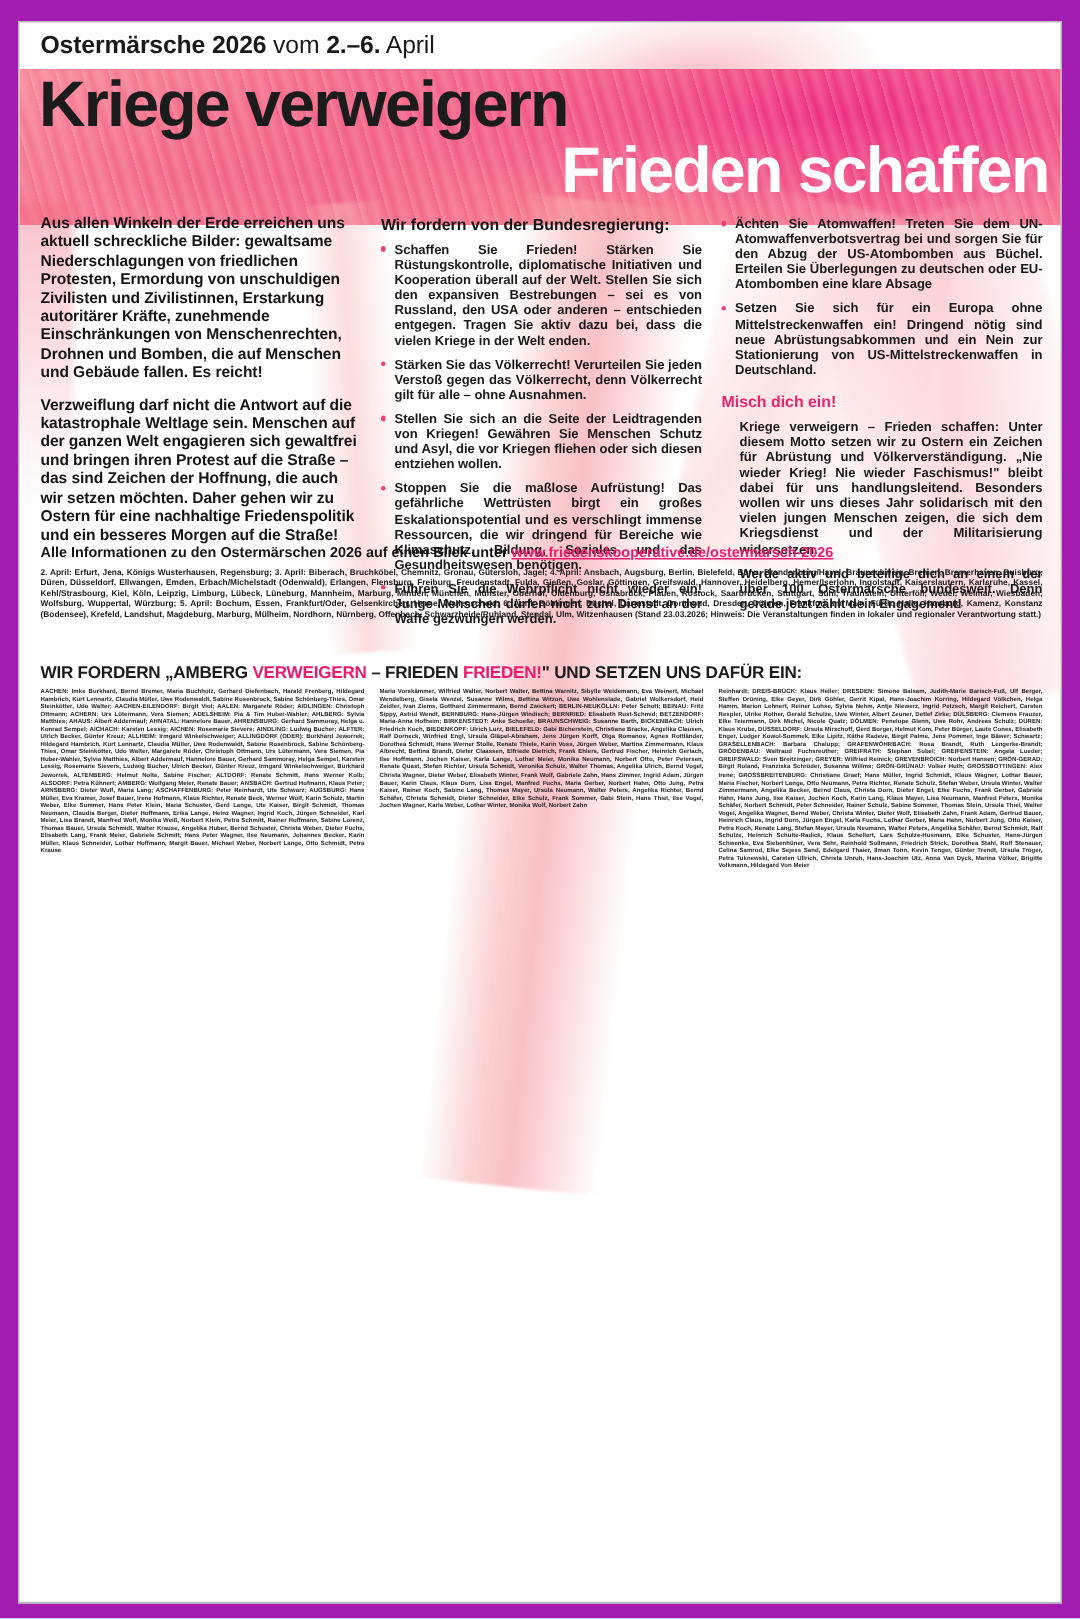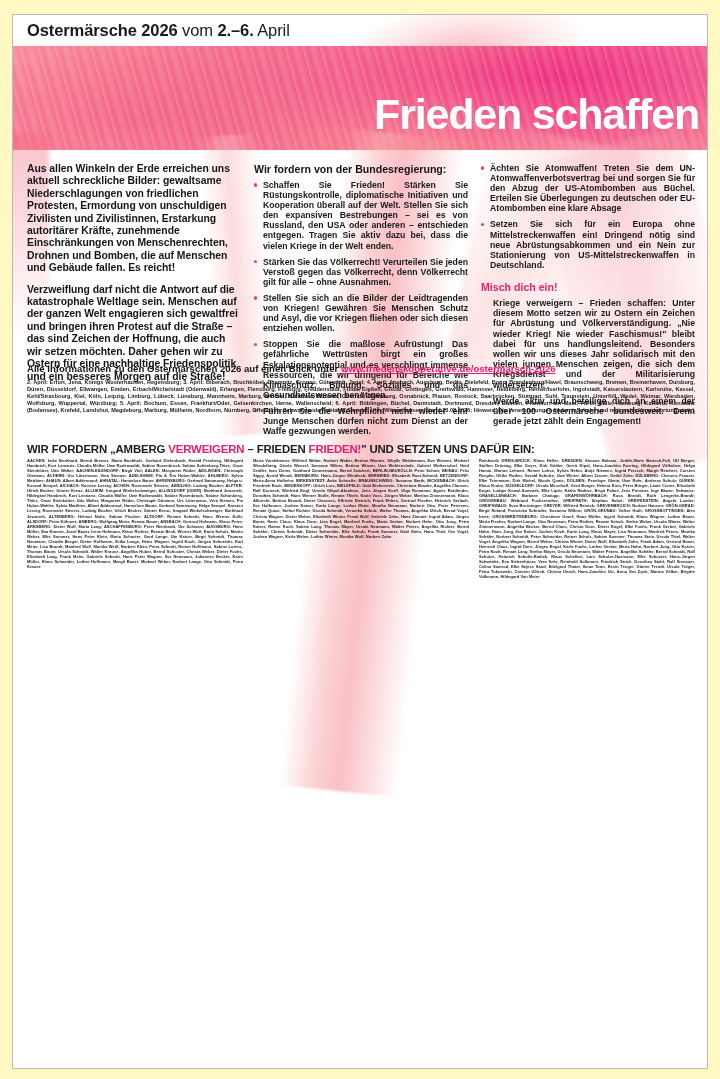--- a/index.html
+++ b/index.html
@@ -7,21 +7,21 @@
     width:720px;height:1079px;
     background:#ffffff;
     font-family:"Liberation Sans", sans-serif;
     overflow:hidden;
   }
   .page{
     position:relative;
     width:720px;height:1079px;
     box-sizing:border-box;
     padding:14px 12px 10px 12px;
-    background:#fef9c3;
+    background:#a21caf;
   }
   .sheet{
     position:relative;
     width:696px;height:1055px;
     border:1px solid #b9b9b9;
     box-sizing:border-box;
     background:#ffffff;
     overflow:hidden;
   }
 
@@ -83,21 +83,21 @@
     letter-spacing:-1.2px;white-space:nowrap;
   }
   .hl2{
     position:absolute;right:8px;top:76px;z-index:4;
     font-size:43px;line-height:46px;font-weight:700;color:#ffffff;
     letter-spacing:-1.2px;white-space:nowrap;
   }
 
   
   .cols{
-    position:absolute;left:14px;top:148px;width:668px;z-index:3;
+    position:absolute;left:14px;top:129px;width:668px;z-index:3;
     display:flex;gap:13px;align-items:flex-start;
   }
   .col{box-sizing:border-box;}
   .col-1{width:214px;}
   .col-2{width:214px;}
   .col-3{width:214px;}
 
   .lead p{
     margin:0 0 9px 0;
     font-size:10.4px;line-height:12.4px;
@@ -172,35 +172,36 @@
       <div class="brush-band"></div>
       <div class="brush-left"></div>
       <div class="brush-swoosh-b"></div>
       <div class="brush-swoosh-a"></div>
       <div class="brush-swoosh-c"></div>
       <div class="brush-swoosh-d"></div>
     </div>
 
     <div class="kicker"><b>Ostermärsche 2026</b><span> vom </span><b>2.–6.</b><span> April</span></div>
 
+    <div class="hl1">Kriege verweigern</div>
     <div class="hl2">Frieden schaffen</div>
 
     <div class="cols">
 
       <div class="col col-1 lead">
         <p>Aus allen Winkeln der Erde erreichen uns aktuell schreckliche Bilder: gewaltsame Niederschlagungen von friedlichen Protesten, Ermordung von unschuldigen Zivilisten und Zivilistinnen, Erstarkung autoritärer Kräfte, zunehmende Einschränkungen von Menschenrechten, Drohnen und Bomben, die auf Menschen und Gebäude fallen. Es reicht!</p>
         <p>Verzweiflung darf nicht die Antwort auf die katastrophale Weltlage sein. Menschen auf der ganzen Welt engagieren sich gewaltfrei und bringen ihren Protest auf die Straße – das sind Zeichen der Hoffnung, die auch wir setzen möchten. Daher gehen wir zu Ostern für eine nachhaltige Friedenspolitik und ein besseres Morgen auf die Straße!</p>
       </div>
 
       <div class="col col-2">
         <div class="sub-head">Wir fordern von der Bundesregierung:</div>
         <ul class="demands">
           <li>Schaffen Sie Frieden! Stärken Sie Rüstungskontrolle, diplomatische Initiativen und Kooperation überall auf der Welt. Stellen Sie sich den expansiven Bestrebungen – sei es von Russland, den USA oder anderen – entschieden entgegen. Tragen Sie aktiv dazu bei, dass die vielen Kriege in der Welt enden.</li>
           <li>Stärken Sie das Völkerrecht! Verurteilen Sie jeden Verstoß gegen das Völkerrecht, denn Völkerrecht gilt für alle – ohne Ausnahmen.</li>
-          <li>Stellen Sie sich an die Bilder der Leidtragenden von Kriegen! Gewähren Sie Menschen Schutz und Asyl, die vor Kriegen fliehen oder sich diesen entziehen wollen.</li>
+          <li>Stellen Sie sich an die Seite der Leidtragenden von Kriegen! Gewähren Sie Menschen Schutz und Asyl, die vor Kriegen fliehen oder sich diesen entziehen wollen.</li>
           <li>Stoppen Sie die maßlose Aufrüstung! Das gefährliche Wettrüsten birgt ein großes Eskalationspotential und es verschlingt immense Ressourcen, die wir dringend für Bereiche wie Klimaschutz, Bildung, Soziales und das Gesundheitswesen benötigen.</li>
           <li>Führen Sie die Wehrpflicht nicht wieder ein! Junge Menschen dürfen nicht zum Dienst an der Waffe gezwungen werden.</li>
         </ul>
       </div>
 
       <div class="col col-3">
         <ul class="demands">
           <li>Ächten Sie Atomwaffen! Treten Sie dem UN-Atomwaffenverbotsvertrag bei und sorgen Sie für den Abzug der US-Atombomben aus Büchel. Erteilen Sie Überlegungen zu deutschen oder EU-Atombomben eine klare Absage</li>
           <li>Setzen Sie sich für ein Europa ohne Mittelstreckenwaffen ein! Dringend nötig sind neue Abrüstungsabkommen und ein Nein zur Stationierung von US-Mittelstreckenwaffen in Deutschland.</li>
         </ul>

